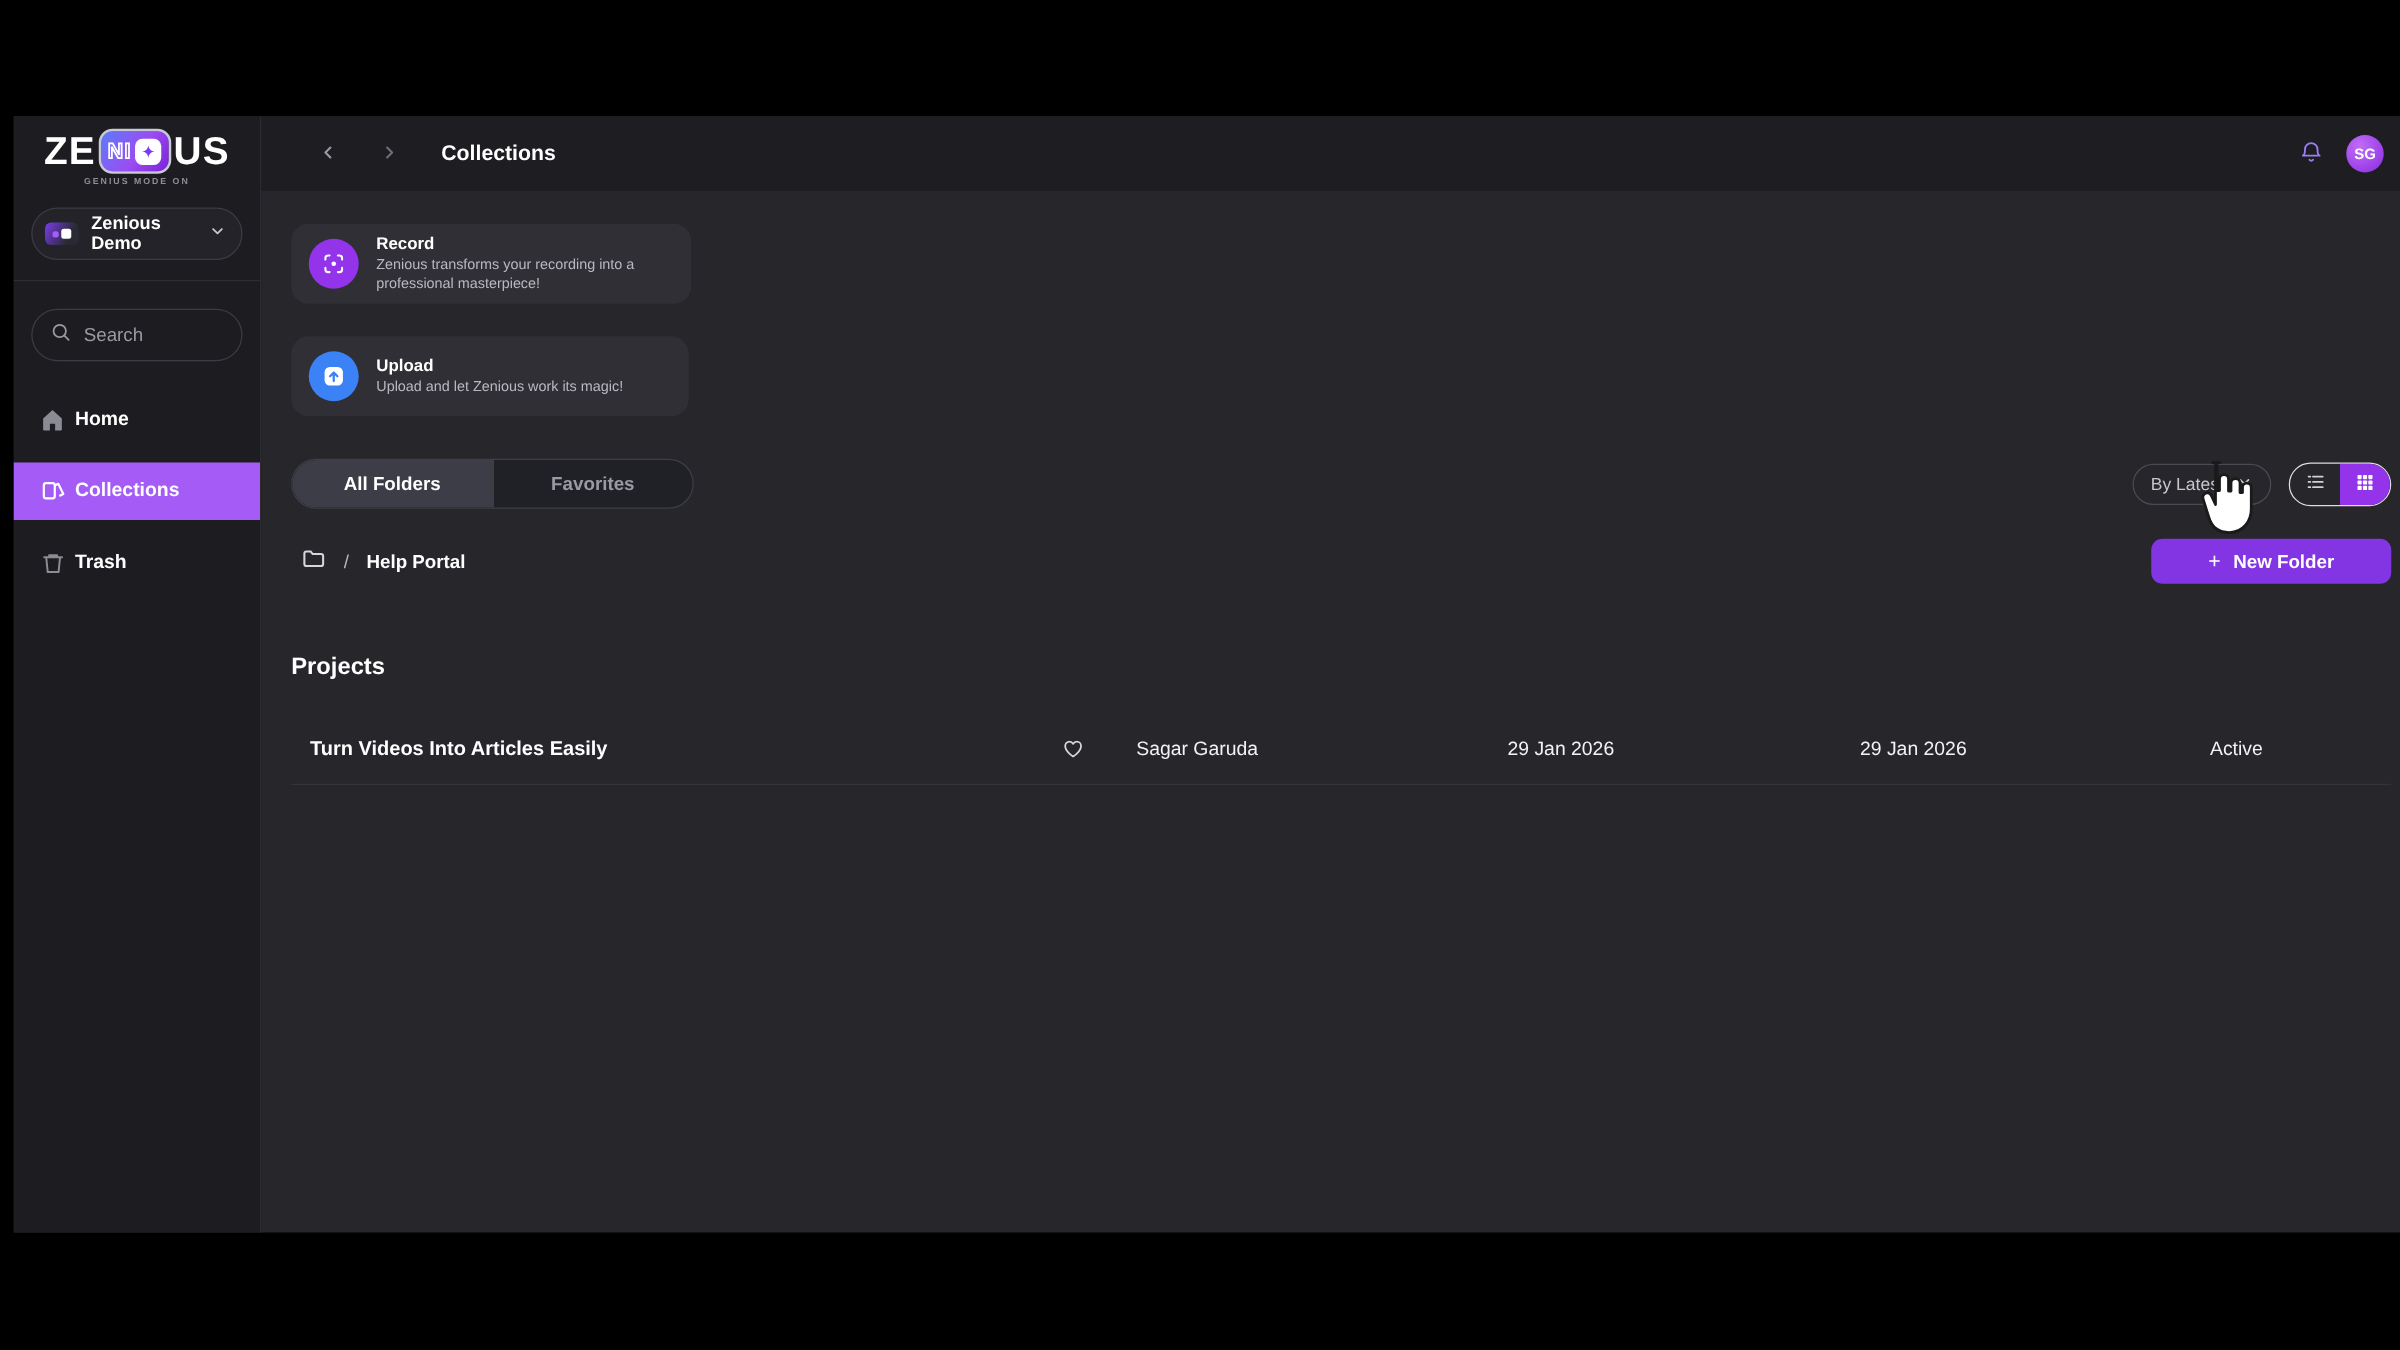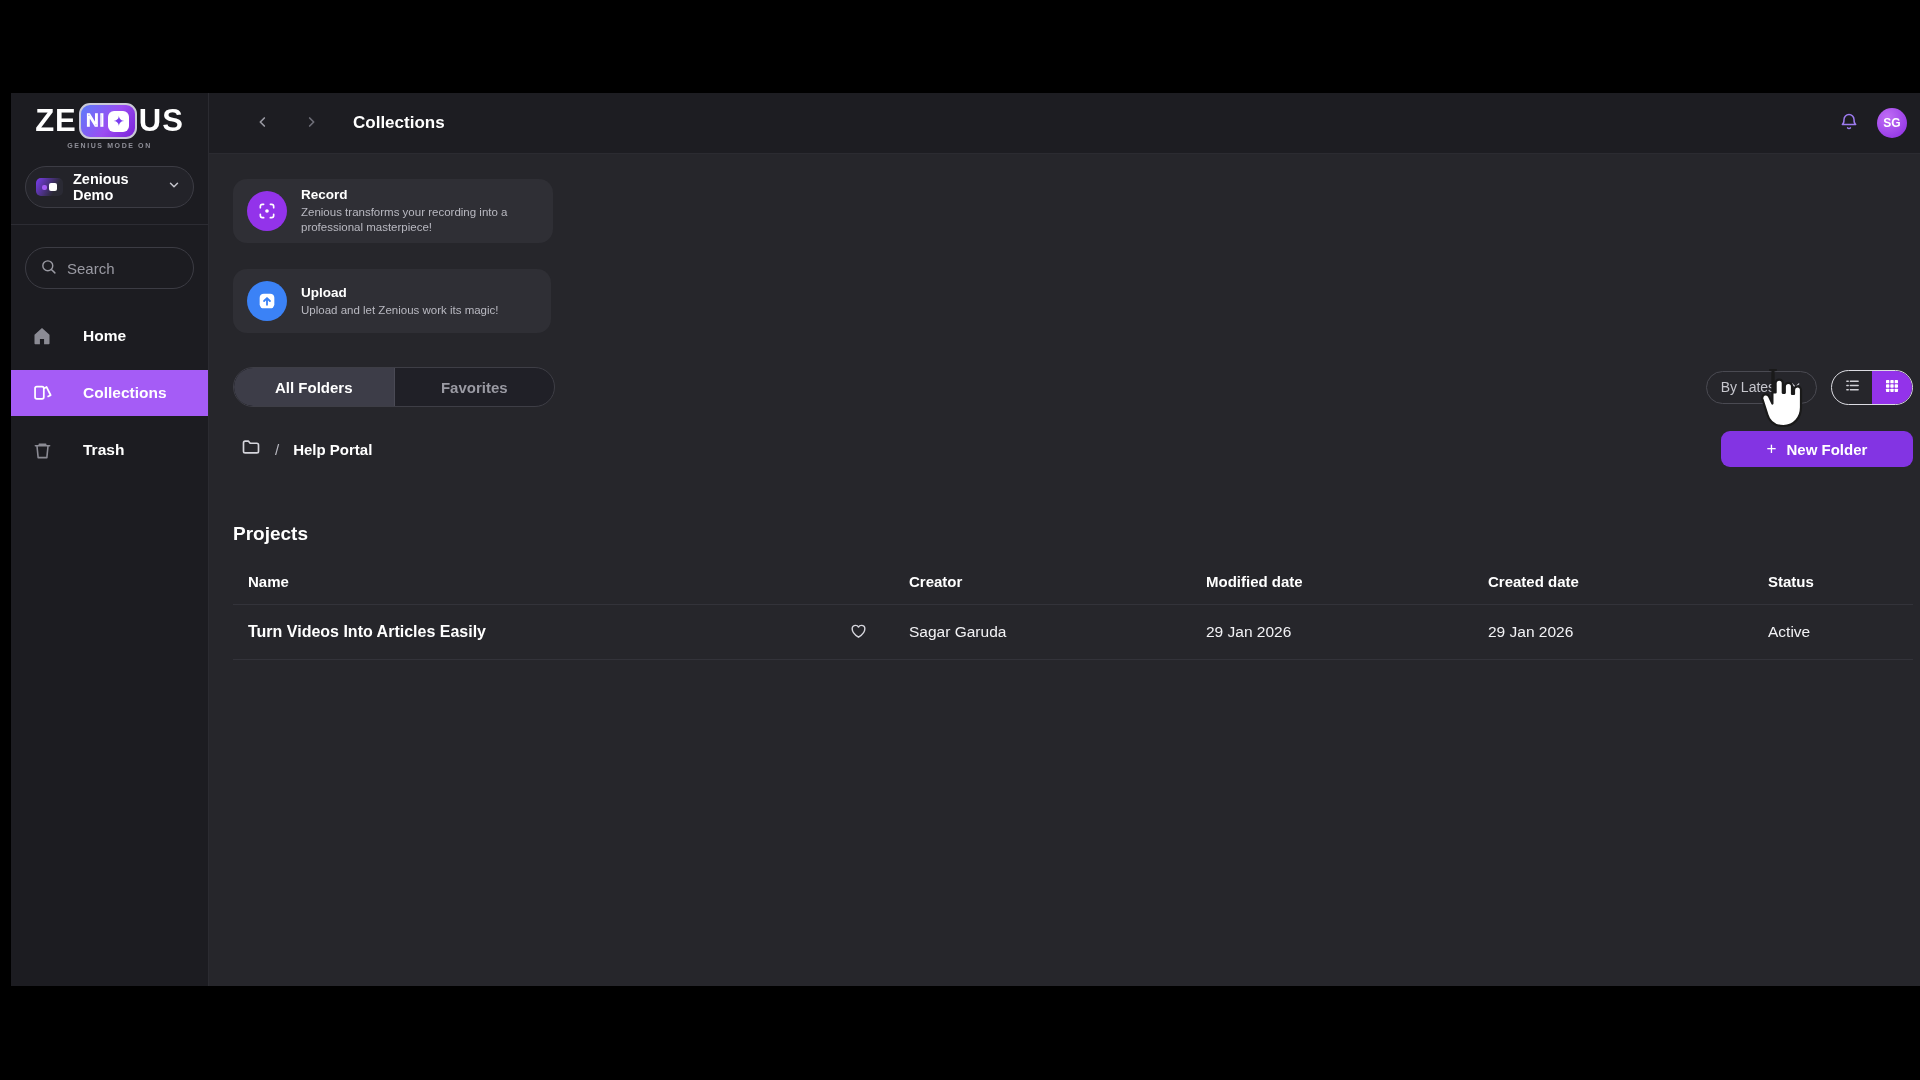--- a/index.html
+++ b/index.html
@@ -12,21 +12,21 @@
   
   .sidebar { width:198px; height:100%; background:#1c1c21; border-right:1px solid #2b2b31;
     display:flex; flex-direction:column; flex-shrink:0; }
   .logo-block { margin:10px auto 0; text-align:center; }
   .logo-row { display:flex; align-items:center; justify-content:center; gap:2px; }
   .logo-txt { font-size:31px; font-weight:bold; color:#fff; letter-spacing:1px; }
   .logo-badge { width:58px; height:36px; border-radius:11px;
     background:linear-gradient(125deg,#5b7cfa 0%,#9b4df2 55%,#7a22d8 100%);
     display:flex; align-items:center; justify-content:center; gap:3px;
     border:2px solid #c9c9d6; }
-  .logo-ni { font-size:17px; font-weight:normal; color:transparent; -webkit-text-stroke:1.4px #fff; letter-spacing:1px; }
+  .logo-ni { font-size:17px; font-weight:bold; color:transparent; -webkit-text-stroke:1.4px #fff; letter-spacing:1px; }
   .logo-spark-box { width:21px; height:21px; background:#fff; border-radius:6px;
     display:flex; align-items:center; justify-content:center; }
   .logo-spark { color:#7a3cf0; font-size:14px; line-height:1; }
   .tagline { margin-top:3px; font-size:7px; letter-spacing:1.6px; color:#8f8f98; font-weight:bold; }
 
   .workspace { margin:17px 14px 0; height:42px; border:1px solid #3c3c44; background:#232329;
     border-radius:21px; display:flex; align-items:center; padding:0 12px 0 10px; cursor:pointer; }
   .ws-icon { width:27px; height:18px; border-radius:5px;
     background:linear-gradient(120deg,#7a3cf0,#2a2a34 70%);
     display:flex; align-items:center; justify-content:center; gap:2px; flex-shrink:0; }
@@ -36,21 +36,21 @@
 
   .side-divider { margin-top:16px; height:1px; background:#2c2c33; width:100%; }
 
   .searchbar { margin:22px 14px 0; height:42px; border:1px solid #3c3c44; border-radius:21px;
     display:flex; align-items:center; padding:0 14px; gap:10px; background:transparent; }
   .searchbar input { background:transparent; border:none; outline:none; color:#d5d5dc;
     font-size:15px; width:110px; font-family:"Liberation Sans", sans-serif; }
   .searchbar input::placeholder { color:#9a9aa3; }
 
   .nav { margin-top:28px; display:flex; flex-direction:column; }
-  .nav-item { height:38px; display:flex; align-items:center; gap:30px; padding-left:20px;
+  .nav-item { height:38px; display:flex; align-items:center; gap:7px; padding-left:20px;
     color:#fff; font-size:15.5px; font-weight:bold; cursor:pointer; }
   .nav-item.active { height:46px; background:#a55cf6; margin:15px 0; }
   .nav-icon { width:22px; display:flex; justify-content:center; }
 
   
   .main-col { flex:1; display:flex; flex-direction:column; min-width:0; }
   .topbar { height:61px; background:#1d1d22; border-bottom:1px solid #2b2b31;
     display:flex; align-items:center; padding:0 24px 0 42px; flex-shrink:0; }
   .navarrow { background:none; border:none; cursor:pointer; padding:4px; display:flex; }
   .navarrow + .navarrow { margin-left:24px; }
@@ -311,27 +311,20 @@
             <span class="crumb-current">Help Portal</span>
           </div>
           <button class="new-folder">
             <span class="plus-glyph">+</span>
             <span>New Folder</span>
           </button>
         </div>
 
         <h2 class="projects-heading">Projects</h2>
         <div class="ptable">
-          <div class="prow head">
-            <div class="cell">Name</div>
-            <div class="cell">Creator</div>
-            <div class="cell">Modified date</div>
-            <div class="cell">Created date</div>
-            <div class="cell">Status</div>
-          </div>
           <div class="prow body">
             <div class="cell name-cell">
               <span class="row-name">Turn Videos Into Articles Easily</span>
               <button class="heart-btn">
                 <span>
                   <svg width="19" height="19" viewBox="0 0 24 24" fill="none" stroke="#d5d5dc" stroke-width="1.8" stroke-linejoin="round">
                       <path d="M12 20.5S4 15.5 4 9.8A4.3 4.3 0 0 1 8.3 5.5c1.7 0 3 .9 3.7 2.2.7-1.3 2-2.2 3.7-2.2A4.3 4.3 0 0 1 20 9.8c0 5.7-8 10.7-8 10.7z"></path>
                     </svg>
                 </span>
               </button>

